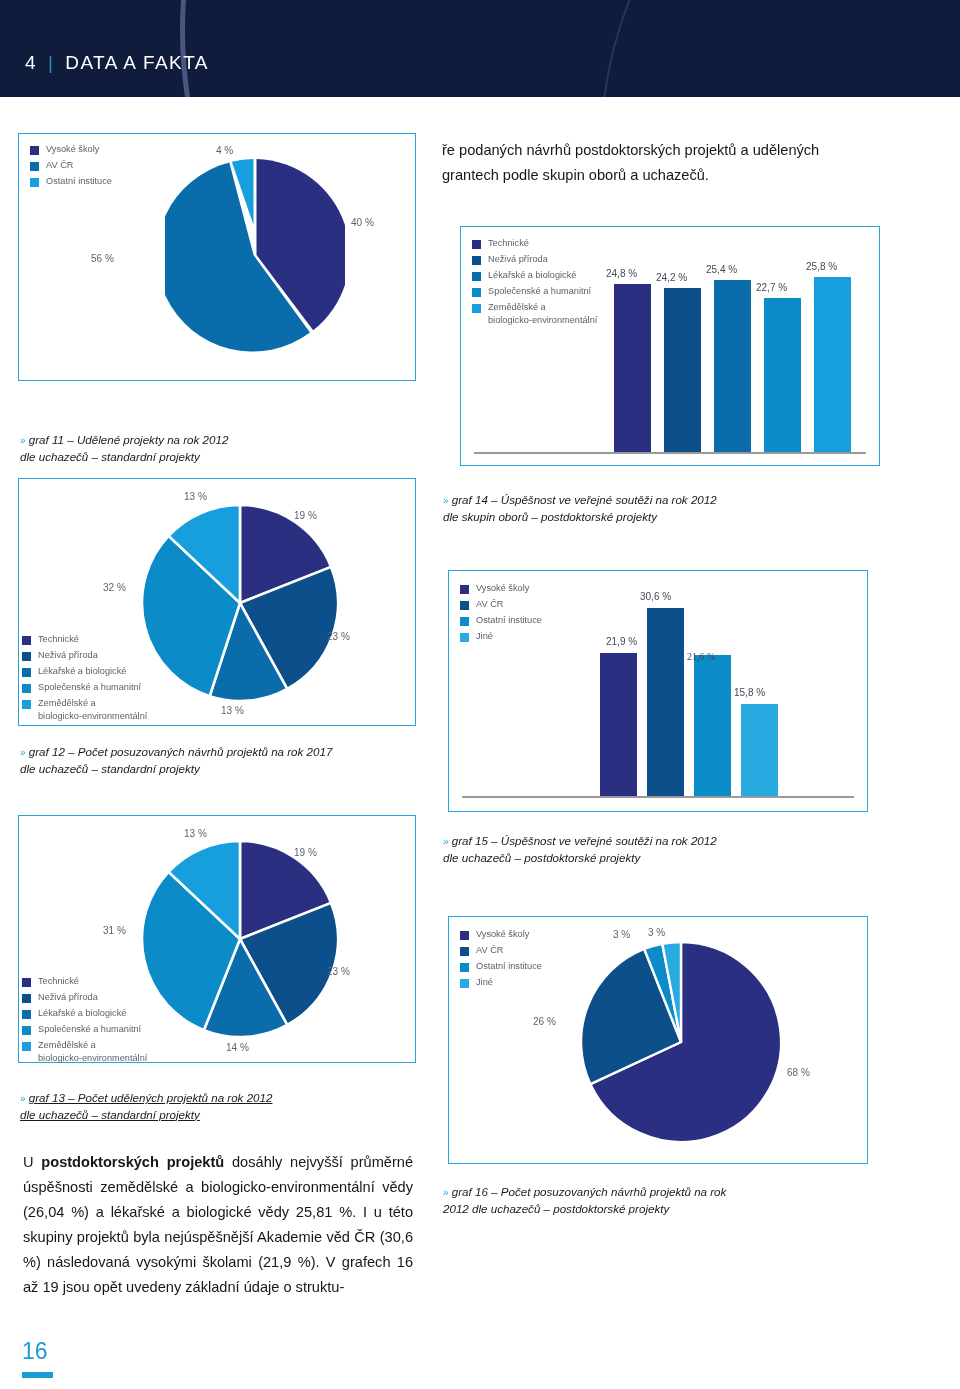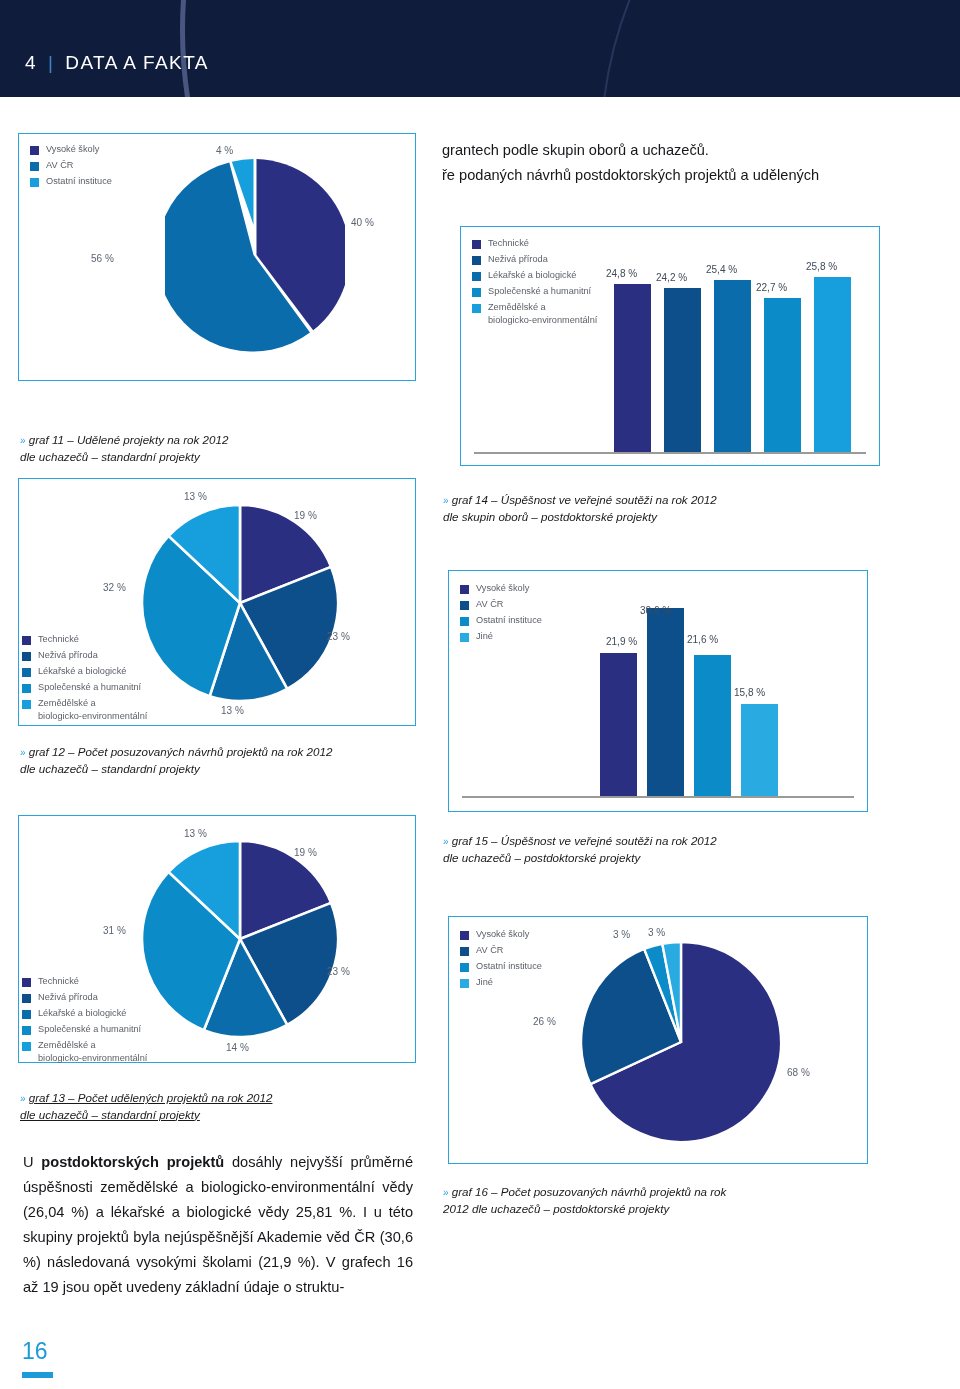--- a/index.html
+++ b/index.html
@@ -116,22 +116,22 @@
     <div class="arc"></div>
     <div class="arc2"></div>
     <div class="htext">
       <span class="hnum">4</span>
       <span class="hsep">|</span>
       <span class="htitle">DATA A FAKTA</span>
     </div>
   </div>
 
   <div style="position:absolute;left:442px;top:138px;width:470px;font-size:14.6px;line-height:25px;color:#16171a;">
+    <div>ře podaných návrhů postdoktorských projektů a udělených</div>
     <div>grantech podle skupin oborů a uchazečů.</div>
-    <div>ře podaných návrhů postdoktorských projektů a udělených</div>
   </div>
 
   <div class="frame" style="left:18px;top:133px;width:398px;height:248px;"></div>
 
   <div class="legend" style="left:30px;top:143px;">
     <div class="lrow">
       <span class="sw" style="background:#2b2f81;"></span>
       <span class="ltxt">Vysoké školy</span>
     </div>
     <div class="lrow">
@@ -260,21 +260,21 @@
     </svg>
     <div class="pie-label" style="left:154px;top:10px;">19 %</div>
     <div class="pie-label" style="left:187px;top:131px;">23 %</div>
     <div class="pie-label" style="left:81px;top:205px;">13 %</div>
     <div class="pie-label" style="left:-37px;top:82px;">32 %</div>
     <div class="pie-label" style="left:44px;top:-9px;">13 %</div>
   </div>
 
   <div class="caption" style="left:20px;top:744px;width:420px;">
     <span class="guil">»</span>
-    <span style="white-space:pre-line;">graf 12 – Počet posuzovaných návrhů projektů na rok 2012
+    <span style="white-space:pre-line;">graf 12 – Počet posuzovaných návrhů projektů na rok 2017
 dle uchazečů – standardní projekty</span>
   </div>
 
   <div class="frame" style="left:448px;top:570px;width:420px;height:242px;"></div>
 
   <div class="legend" style="left:460px;top:582px;">
     <div class="lrow">
       <span class="sw" style="background:#2b2f81;"></span>
       <span class="ltxt">Vysoké školy</span>
     </div>
@@ -292,24 +292,24 @@
     </div>
   </div>
 
   <div class="barchart" style="left:448px;top:570px;width:420px;height:242px;">
     <div class="baseline" style="left:14px;top:226px;width:392px;"></div>
 
     <div class="bar" style="left:152px;width:37px;height:143px;background:#2b2f81;top:83px;"></div>
     <div class="bar-label" style="left:158px;top:66px;">21,9 %</div>
 
     <div class="bar" style="left:199px;width:37px;height:188px;background:#0d4f8b;top:38px;"></div>
-    <div class="bar-label" style="left:192px;top:21px;margin-top:14px;">30,6 %</div>
+    <div class="bar-label" style="left:192px;top:21px;">30,6 %</div>
 
     <div class="bar" style="left:246px;width:37px;height:141px;background:#0b8cc8;top:85px;"></div>
-    <div class="bar-label" style="left:239px;top:64px;">21,6 %</div>
+    <div class="bar-label" style="left:239px;top:81px;font-family:Liberation Serif, serif;">21,6 %</div>
 
     <div class="bar" style="left:293px;width:37px;height:92px;background:#29abe2;top:134px;"></div>
     <div class="bar-label" style="left:286px;top:117px;">15,8 %</div>
   </div>
 
   <div class="caption" style="left:443px;top:833px;width:430px;">
     <span class="guil">»</span>
     <span style="white-space:pre-line;margin-top:28px;">graf 15 – Úspěšnost ve veřejné soutěži na rok 2012
 dle uchazečů – postdoktorské projekty</span>
   </div>

